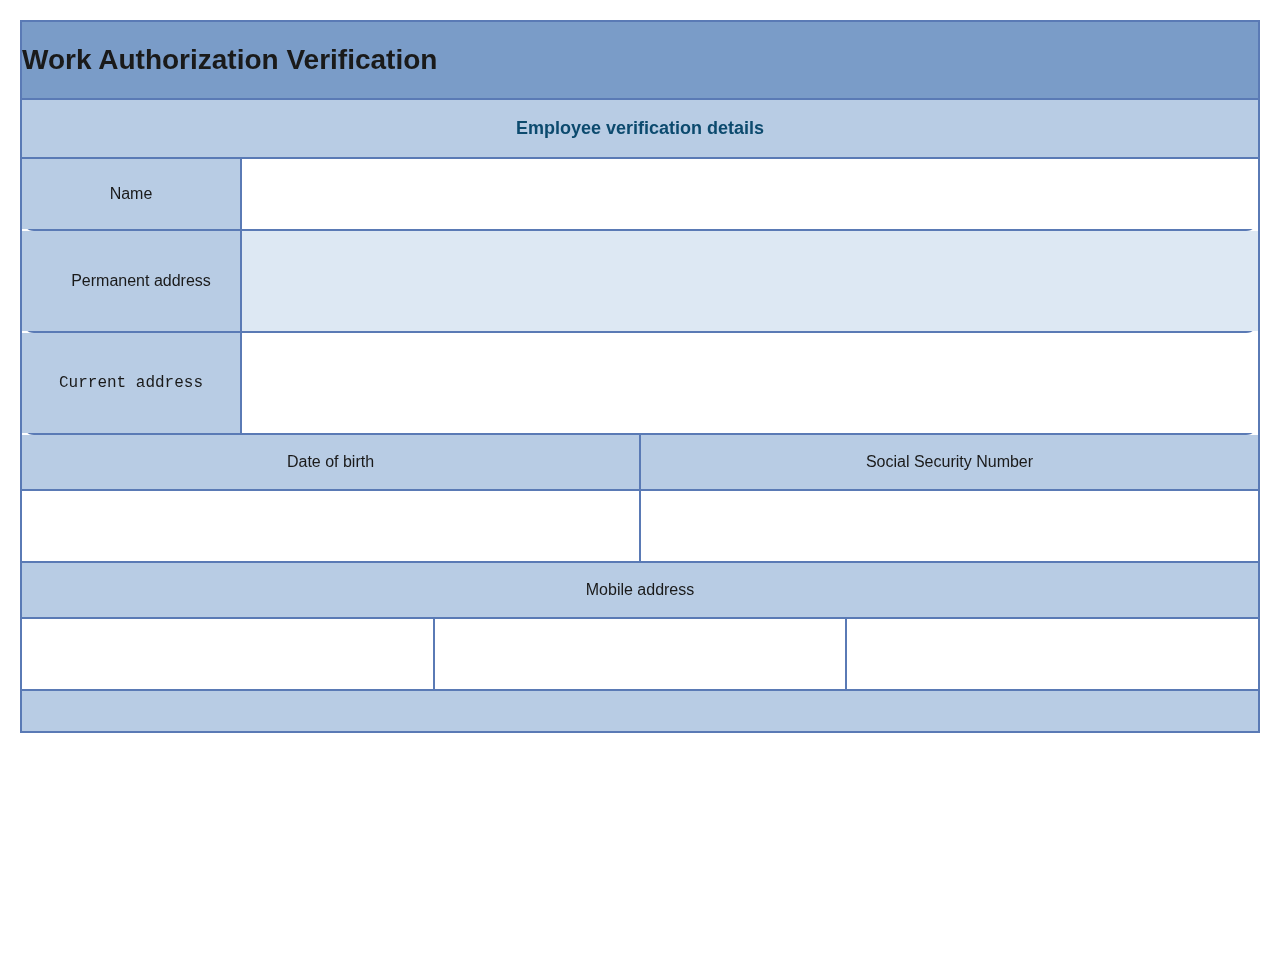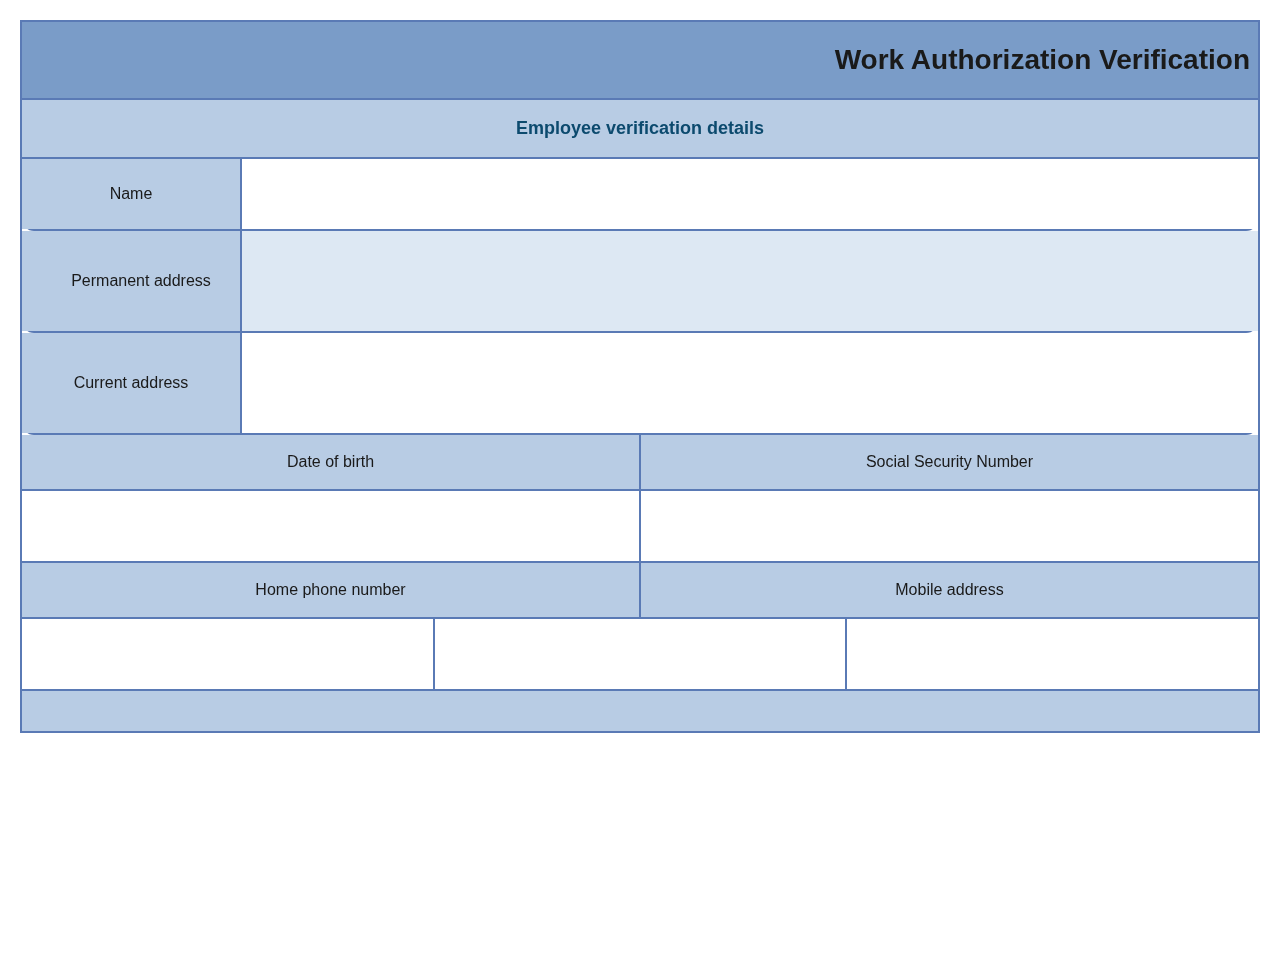--- a/index.html
+++ b/index.html
@@ -16,22 +16,22 @@
       padding: 20px;
     }
 
     .form-container {
       width: 1240px;
       border: 2px solid #5a7ab5;
     }
 
     .form-title {
       background-color: #7a9cc8;
-      text-align: right;
-      padding: 22px 8px;
+      text-align: left;
+      padding: 22px 0;
       font-size: 28px;
       font-weight: bold;
       color: #1a1a1a;
       border-bottom: 2px solid #5a7ab5;
     }
 
     .section-header {
       background-color: #b8cce4;
       text-align: center;
       padding: 18px 10px;
@@ -130,36 +130,35 @@
     <div class="label-cell">Name</div>
     <div class="input-cell"></div>
   </div>
 
   <div class="form-row">
     <div class="label-cell" style="min-height: 100px; padding-left: 35px;">Permanent address</div>
     <div class="input-cell" style="min-height: 100px; background-color: #dde8f3;"></div>
   </div>
 
   <div class="form-row">
-    <div class="label-cell" style="min-height: 100px;">Current address</div>
+    <div class="label-cell" style="min-height: 100px; font-family: Liberation Mono, monospace;">Current address</div>
     <div class="input-cell" style="min-height: 100px;"></div>
   </div>
 
   <div class="three-col-labels" style="border-bottom: 2px solid #5a7ab5;">
     <div class="three-col-label" style="flex: 1; border-right: 2px solid #5a7ab5;">Date of birth</div>
     <div class="three-col-label" style="flex: 1; border-right: none;">Social Security Number</div>
   </div>
 
   <div class="three-col-inputs">
     <div class="three-col-input" style="flex: 1;"></div>
     <div class="three-col-input" style="flex: 1; border-right: none;"></div>
   </div>
 
   <div class="three-col-labels">
-    <div class="three-col-label">Home phone number</div>
     <div class="three-col-label">Mobile address</div>
   </div>
 
   <div class="three-col-inputs">
     <div class="three-col-input"></div>
     <div class="three-col-input"></div>
     <div class="three-col-input" style="border-right: none;"></div>
   </div>
 
   <div class="bottom-row"></div>

